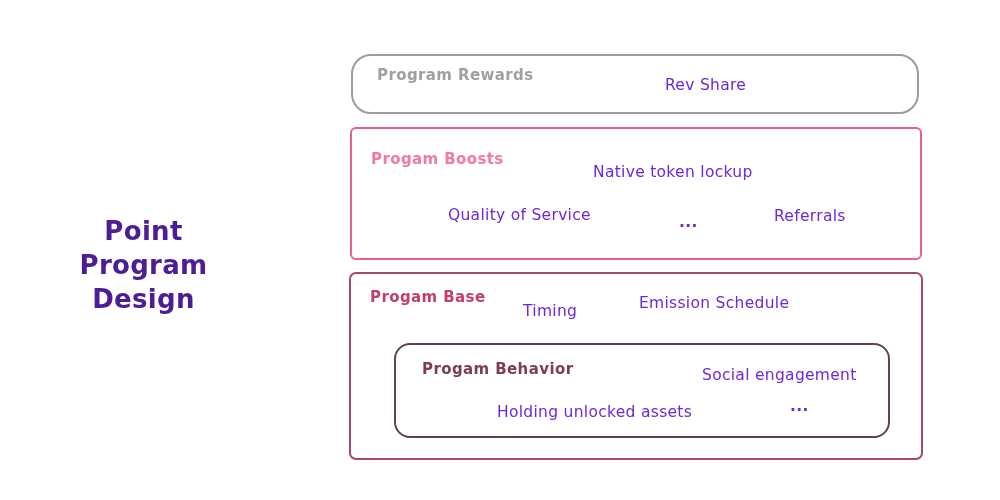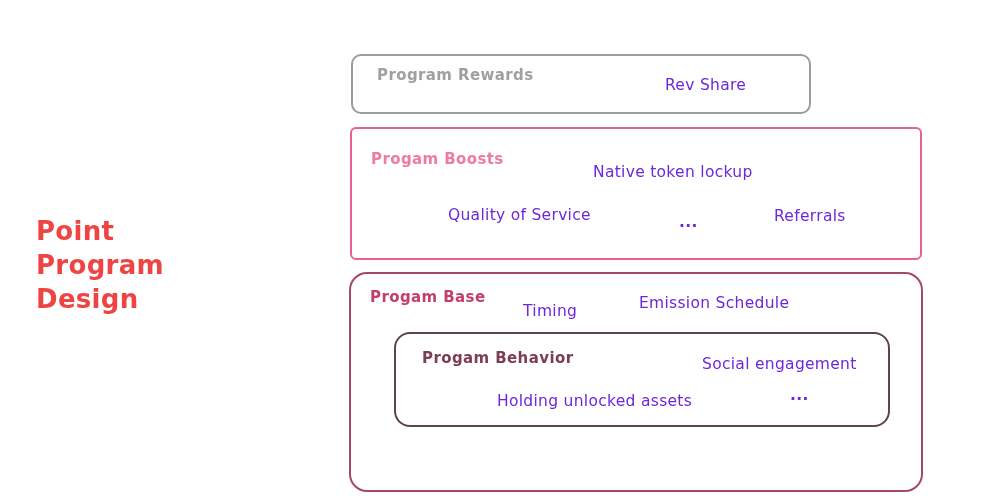--- a/index.html
+++ b/index.html
@@ -24,41 +24,41 @@
     position:absolute; font-size:15.5px; font-weight:500;
     color:#6d28d9; letter-spacing:0.3px; white-space:nowrap;
   }
   .dots { font-weight:700; }
 </style>
 </head>
 <body>
 
 <div class="canvas">
 
-  <div class="diagram-title" style="color: #ef4444;">Point Program Design</div>
+  <div class="diagram-title" style="color: #4c1d95; text-align: center;">Point Program Design</div>
 
-  <div class="box" style="left: 351px; top: 54px; width: 460px; height: 60px; border-width: 2px; border-radius: 10px; border-color: rgb(156, 156, 159);">
+  <div class="box" style="left: 351px; top: 54px; width: 568px; height: 60px; border-width: 2px; border-radius: 20px; border-color: rgb(156, 156, 159);">
     <div class="box-label" style="left: 24px; top: 10px; color: rgb(158, 160, 163);">Program Rewards</div>
     <div class="item" style="left:312px; top:20px;">Rev Share</div>
   </div>
 
   <div class="box" style="left: 350px; top: 127px; width: 572px; height: 133px; border-width: 2.5px; border-radius: 6px; border-color: rgb(231, 95, 150);">
     <div class="box-label" style="left: 19px; top: 21px; color: rgb(238, 123, 167);">Progam Boosts</div>
     <div class="item" style="left:96px; top:77px;">Quality of Service</div>
     <div class="item" style="left:241px; top:34px;">Native token lockup</div>
     <div class="item dots" style="left:327px; top:84px;">...</div>
     <div class="item" style="left:422px; top:78px;">Referrals</div>
   </div>
 
-  <div class="box" style="left: 349px; top: 272px; width: 574px; height: 220px; border-width: 2.5px; border-radius: 18px; border-color: rgb(164, 73, 107);">
+  <div class="box" style="left: 349px; top: 272px; width: 574px; height: 188px; border-width: 2.5px; border-radius: 7px; border-color: rgb(164, 73, 107);">
     <div class="box-label" style="left: 19px; top: 14px; color: rgb(194, 63, 109);">Progam Base</div>
     <div class="item" style="left:172px; top:28px;">Timing</div>
     <div class="item" style="left:288px; top:20px;">Emission Schedule</div>
 
-    <div class="box" style="left: 43px; top: 58px; width: 496px; height: 95px; border-width: 2px; border-radius: 16px; border-color: rgb(94, 67, 80);">
+    <div class="box" style="left: 43px; top: 69px; width: 496px; height: 95px; border-width: 2px; border-radius: 16px; border-color: rgb(94, 67, 80);">
       <div class="box-label" style="left: 26px; top: 15px; color: rgb(126, 61, 86);">Progam Behavior</div>
       <div class="item" style="left:271px; top:21px;margin-left:35px;">Social engagement</div>
       <div class="item" style="left:101px; top:58px;">Holding unlocked assets</div>
       <div class="item dots" style="left:394px; top:52px;">...</div>
     </div>
   </div>
 
 </div>
 
 </body></html>

